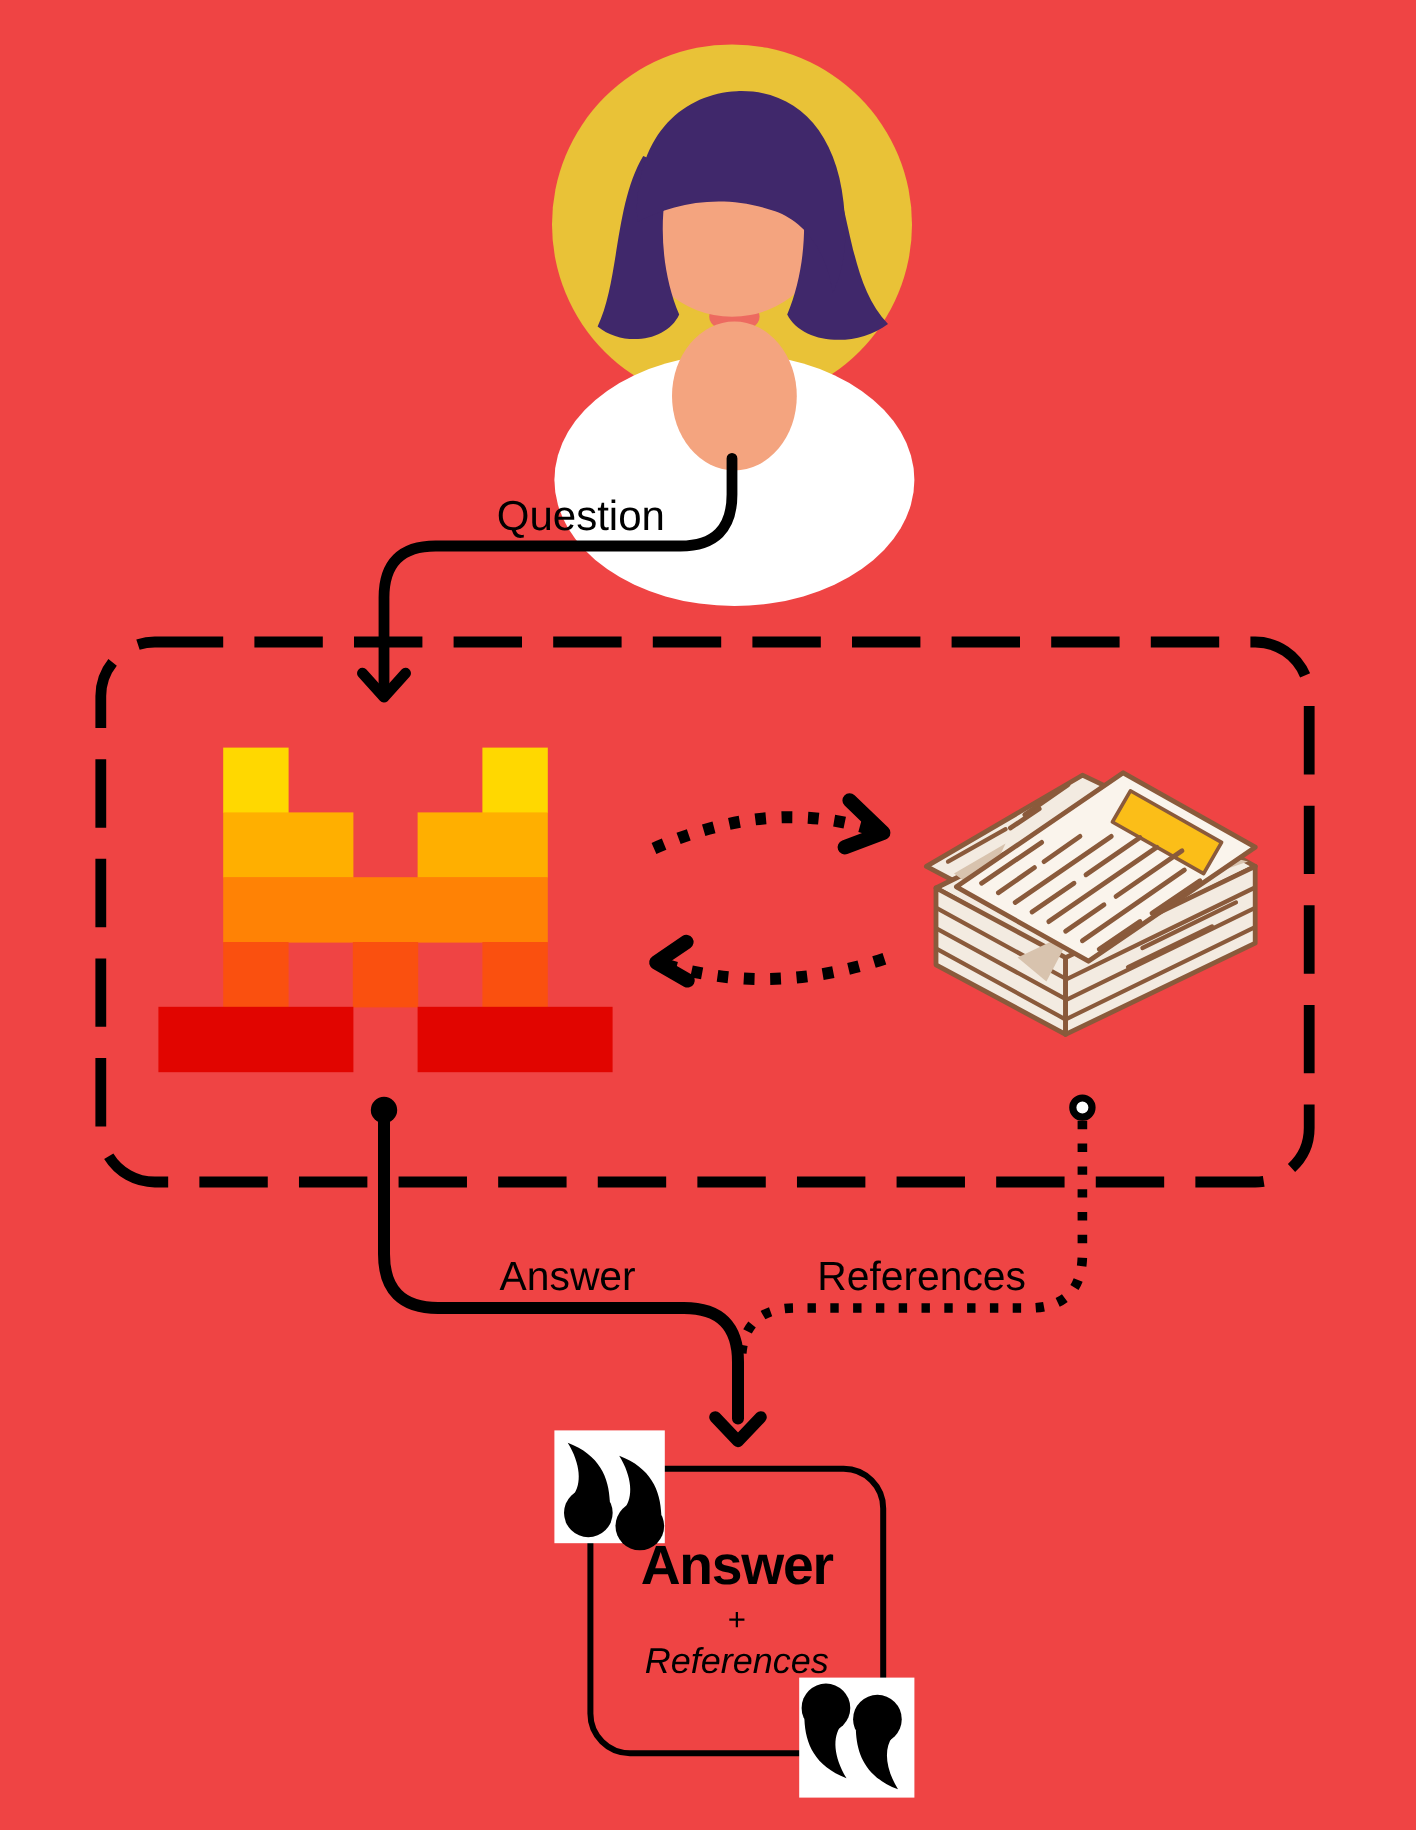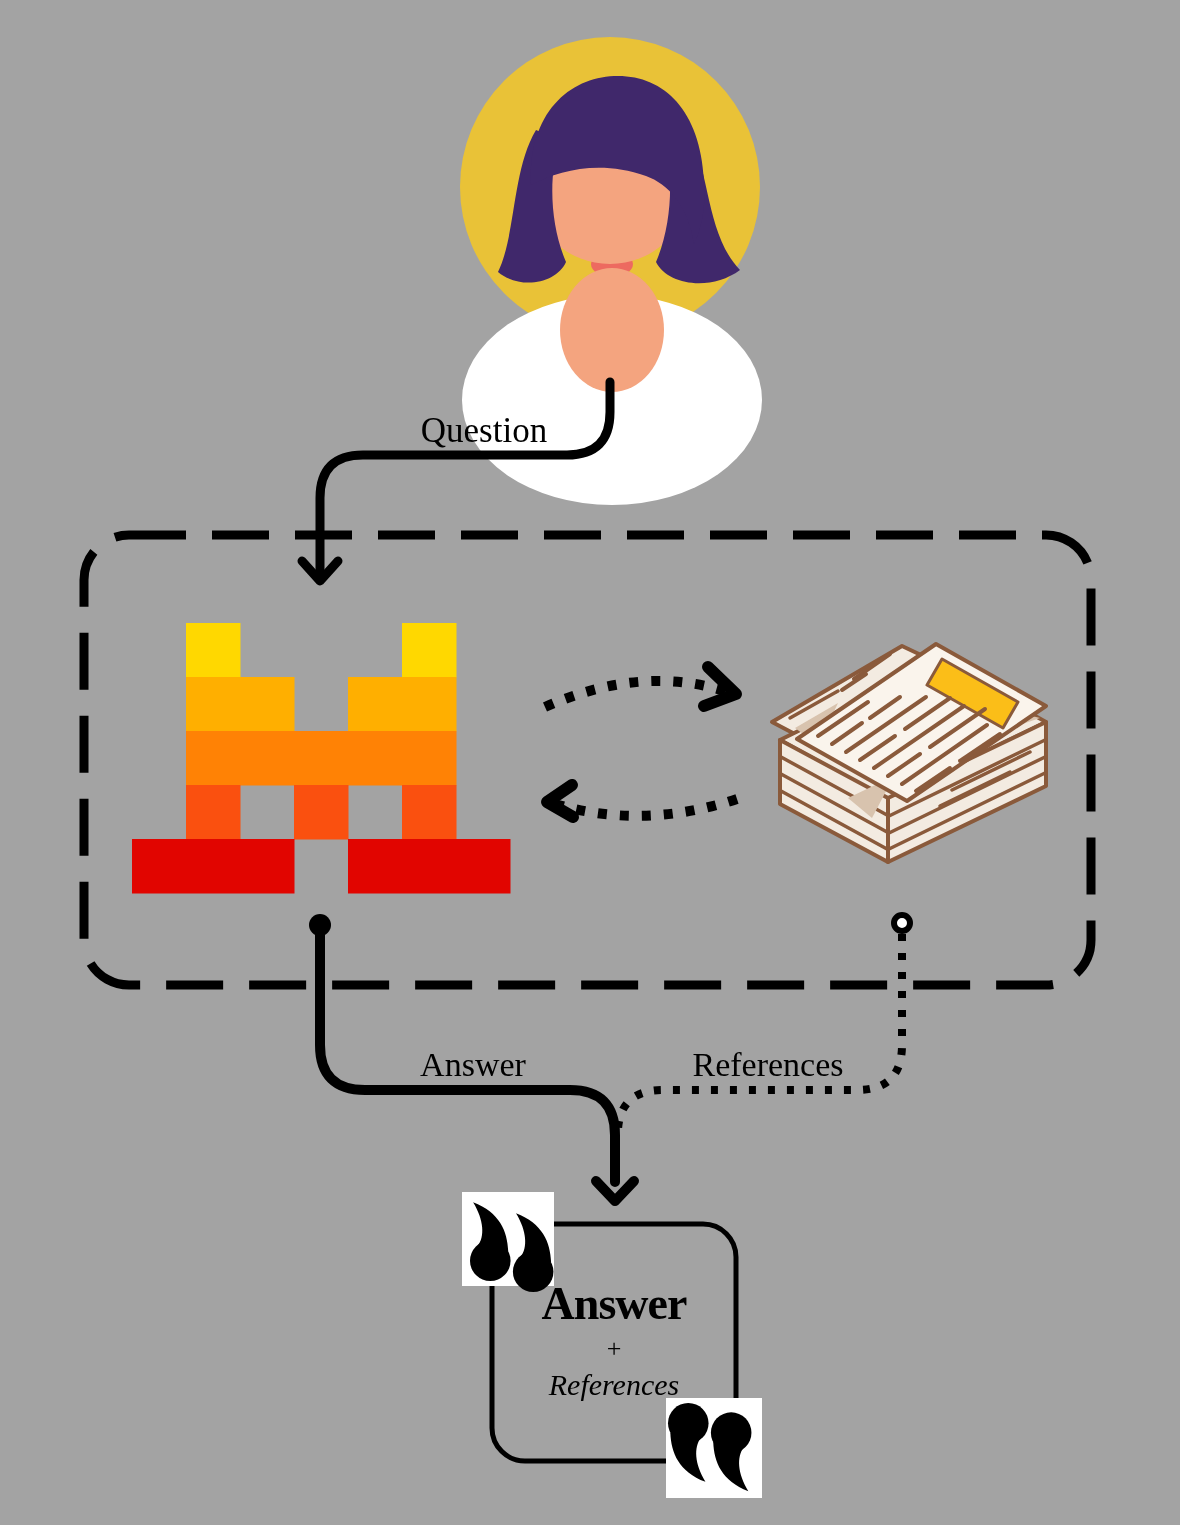--- a/index.html
+++ b/index.html
@@ -1,20 +1,20 @@
 <!DOCTYPE html>
 <html style="--ink: #000000; --avatar_bg: #E9C237; --avatar_skin: #F4A47F; --avatar_hair: #40286B; --avatar_collar: #ED6A60; --avatar_ear: #EE8F70; --doc_outline: #8A5A3B; --doc_paper: #F3EBE1; --doc_paper_top: #FAF4EC; --doc_fold: #D8C3AE; --doc_banner: #FBBE18;"><head>
 <meta charset="utf-8">
 <style>
   html,body{margin:0;padding:0;background:#ffffff;}
   .stage{
     position:relative;
     width:1180px;height:1525px;
-    background:#a3a3a3;
-    font-family:Liberation Serif, serif;
+    background:#ef4444;
+    font-family:Liberation Sans, sans-serif;
     overflow:hidden;
   }
   svg.scene{position:absolute;left:0;top:0;width:1180px;height:1525px;}
 
   
   .s9 {stroke:var(--ink);stroke-width:9; fill:none;stroke-linecap:round;stroke-linejoin:round;}
   .s10{stroke:var(--ink);stroke-width:10;fill:none;stroke-linecap:round;stroke-linejoin:round;}
   .s12{stroke:var(--ink);stroke-width:12;fill:none;stroke-linecap:round;stroke-linejoin:round;}
   .dots8 {stroke:var(--ink);stroke-width:8; fill:none;stroke-dasharray:7 12;stroke-linecap:butt;}
   .dots10{stroke:var(--ink);stroke-width:10;fill:none;stroke-dasharray:9 13;stroke-linecap:butt;}

